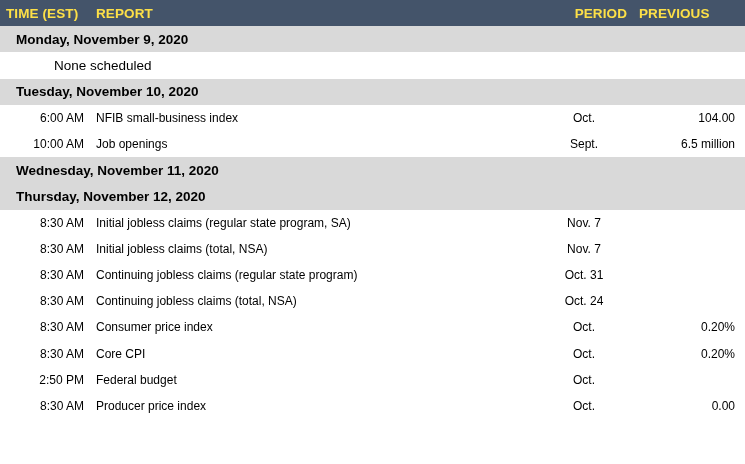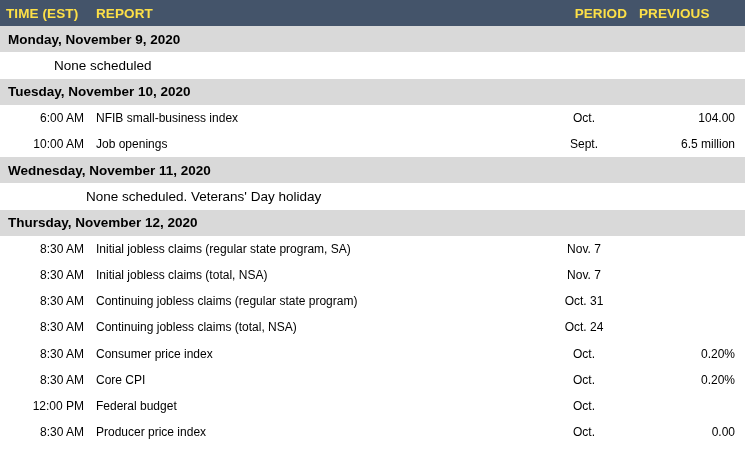--- a/index.html
+++ b/index.html
@@ -63,21 +63,21 @@
     padding-right: 10px;
     width: 96px;
   }
   
   tr.day-row {
     background: #d9d9d9;
   }
   tr.day-row td {
     font-weight: bold;
     font-size: 13.5px;
-    padding-left: 8px;
+    padding-left: 16px;
     color: #000000;
   }
   
   tr.note-row td.note-cell {
     text-align: left;
     padding-left: 54px;
     font-size: 13.5px;
   }
   tr.note-row td.note-cell.indent-wide {
     padding-left: 86px;
@@ -144,23 +144,20 @@
         </tr>
         <tr class="data-row">
           <td class="c-time">10:00 AM</td>
           <td class="c-report">Job openings</td>
           <td class="c-period">Sept.</td>
           <td class="c-previous">6.5 million</td>
         </tr>
         <tr class="day-row">
           <td colspan="4">Wednesday, November 11, 2020</td>
         </tr>
-        <tr class="note-row">
-          <td colspan="4" class="note-cell indent-wide">None scheduled. Veterans' Day holiday</td>
-        </tr>
         <tr class="day-row">
           <td colspan="4">Thursday, November 12, 2020</td>
         </tr>
         <tr class="data-row">
           <td class="c-time">8:30 AM</td>
           <td class="c-report">Initial jobless claims (regular state program, SA)</td>
           <td class="c-period">Nov. 7</td>
           <td class="c-previous"></td>
         </tr>
         <tr class="data-row">
@@ -187,21 +184,21 @@
           <td class="c-period">Oct.</td>
           <td class="c-previous">0.20%</td>
         </tr>
         <tr class="data-row">
           <td class="c-time">8:30 AM</td>
           <td class="c-report">Core CPI</td>
           <td class="c-period">Oct.</td>
           <td class="c-previous">0.20%</td>
         </tr>
         <tr class="data-row">
-          <td class="c-time">12:00 PM</td>
+          <td class="c-time">2:50 PM</td>
           <td class="c-report">Federal budget</td>
           <td class="c-period">Oct.</td>
           <td class="c-previous"></td>
         </tr>
         <tr class="data-row">
           <td class="c-time">8:30 AM</td>
           <td class="c-report">Producer price index</td>
           <td class="c-period">Oct.</td>
           <td class="c-previous">0.00</td>
         </tr>

